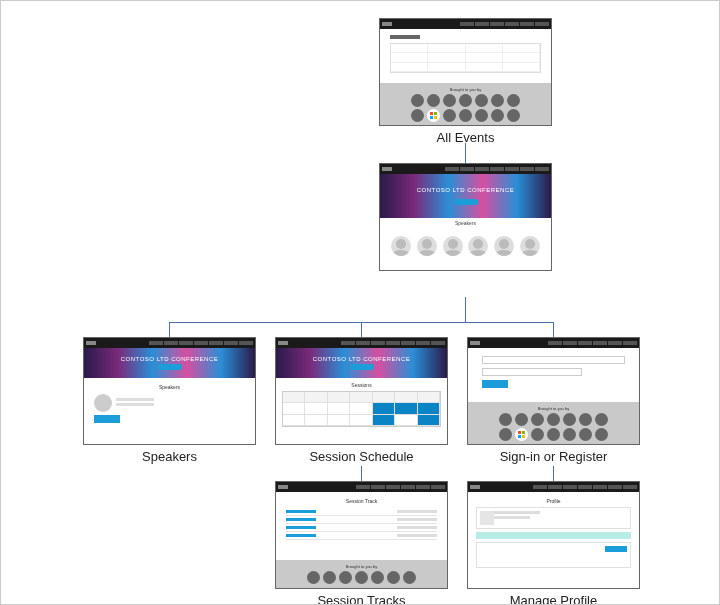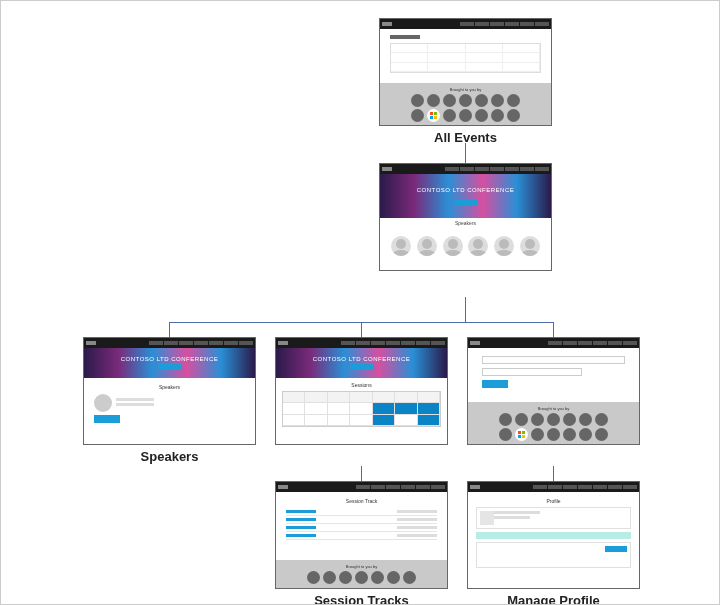--- a/index.html
+++ b/index.html
@@ -20,21 +20,21 @@
     height: 108px;
     border: 1px solid #666;
     background: #fff;
     overflow: hidden;
     position: relative;
   }
   .caption {
     font-size: 13px;
     color: #222;
     margin-top: 4px;
-    font-weight: 700;
+    font-weight: 400;
   }
   .connector {
     position: absolute;
     background: #4a6ea9;
   }
   
   .tnav {
     height: 10px;
     background: #1a1a1a;
     display: flex;
@@ -286,20 +286,21 @@
         <div></div>
           <div></div>
           <div></div>
           <div></div>
           <div class="evt"></div>
           <div></div>
           <div class="evt"></div>
       </div>
     </div>
   </div>
+  <div class="caption">Session Schedule</div>
 </div>
 
 <div class="node" style="left:466px; top:336px;">
   <div class="thumb">
     <div class="tnav">
         <span class="brand"></span>
         <span></span>
         <span></span>
         <span></span>
         <span></span>
@@ -333,20 +334,21 @@
             </div>
           </div>
           <div class="logo-dot"></div>
           <div class="logo-dot"></div>
           <div class="logo-dot"></div>
           <div class="logo-dot"></div>
           <div class="logo-dot"></div>
         </div>
     </div>
   </div>
+  <div class="caption">Sign-in or Register</div>
 </div>
 
 <div class="node" style="left:274px; top:480px;">
   <div class="thumb">
     <div class="tnav">
         <span class="brand"></span>
         <span></span>
         <span></span>
         <span></span>
         <span></span>

